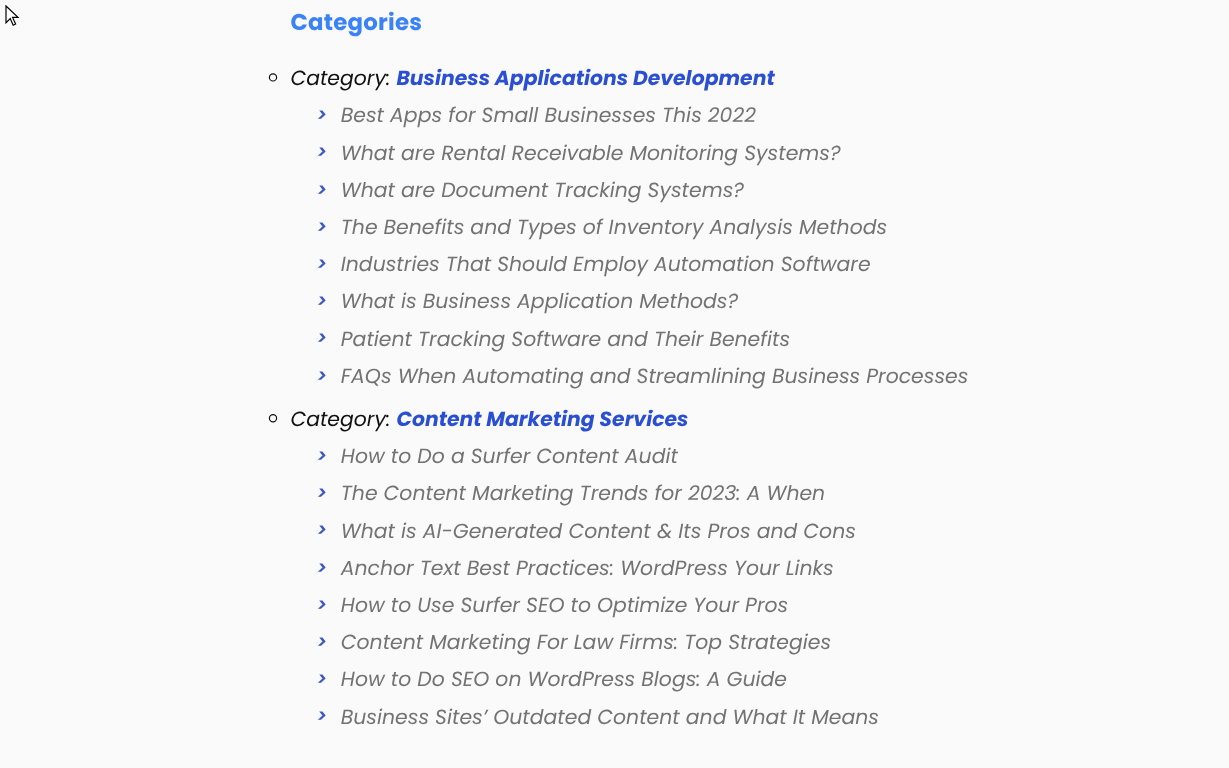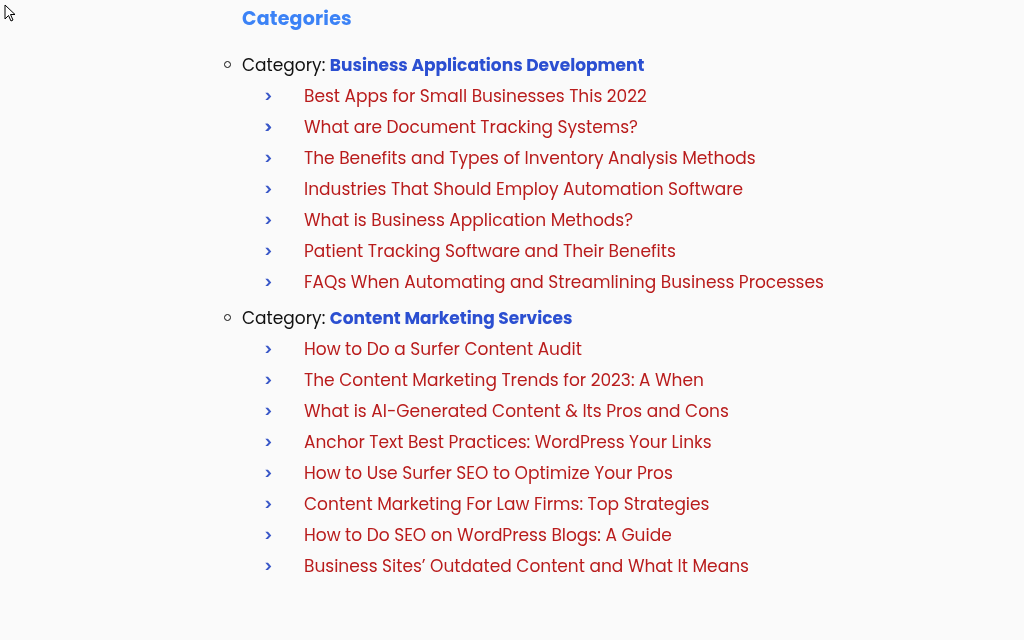--- a/index.html
+++ b/index.html
@@ -30,20 +30,21 @@
     font-size: 19px;
     font-weight: 700;
     margin: 0 0 18px 42px;
     color: #3b82f6;
     letter-spacing: 0.2px;
   }
   ul.cat-list {
     list-style: none;
     margin: 0;
     padding: 0;
+    font-style: italic;
   }
   ul.cat-list > li {
     position: relative;
     padding-left: 42px;
     margin: 0;
   }
   ul.cat-list > li::before {
     content: "";
     position: absolute;
     left: 24px;
@@ -78,43 +79,42 @@
   }
   ul.post-list > li .chev {
     position: absolute;
     left: 0;
     top: 0;
     color: #3a58c8;
     font-weight: 600;
     font-size: 15px;
   }
   ul.post-list > li a.post-link {
-    color: #b91c1c;
+    color: #737373;
     text-decoration: none;
-    margin-left: 20px;
   }
 </style>
 </head>
 <body>
 
 <svg class="cursor" viewBox="0 0 14 20">
   <path d="M1 1 L1 15 L4.5 11.5 L7 17 L9 16 L6.5 10.5 L11 10.5 Z" fill="#fff" stroke="#000" stroke-width="1"></path>
 </svg>
 
 <div class="container">
   <h2 class="categories-title">Categories</h2>
   <ul class="cat-list">
 
     <li>
       <div class="cat-line">
         <span>Category: </span><a href="#" class="cat-link">Business Applications Development</a>
       </div>
       <ul class="post-list">
         <li><span class="chev">&gt;</span><a href="#" class="post-link">Best Apps for Small Businesses This 2022</a></li>
-        <li><span class="chev">&gt;</span></li>
+        <li><span class="chev">&gt;</span><a href="#" class="post-link">What are Rental Receivable Monitoring Systems?</a></li>
         <li><span class="chev">&gt;</span><a href="#" class="post-link">What are Document Tracking Systems?</a></li>
         <li><span class="chev">&gt;</span><a href="#" class="post-link">The Benefits and Types of Inventory Analysis Methods</a></li>
         <li><span class="chev">&gt;</span><a href="#" class="post-link">Industries That Should Employ Automation Software</a></li>
         <li><span class="chev">&gt;</span><a href="#" class="post-link">What is Business Application Methods?</a></li>
         <li><span class="chev">&gt;</span><a href="#" class="post-link">Patient Tracking Software and Their Benefits</a></li>
         <li><span class="chev">&gt;</span><a href="#" class="post-link">FAQs When Automating and Streamlining Business Processes</a></li>
       </ul>
     </li>
 
     <li>

